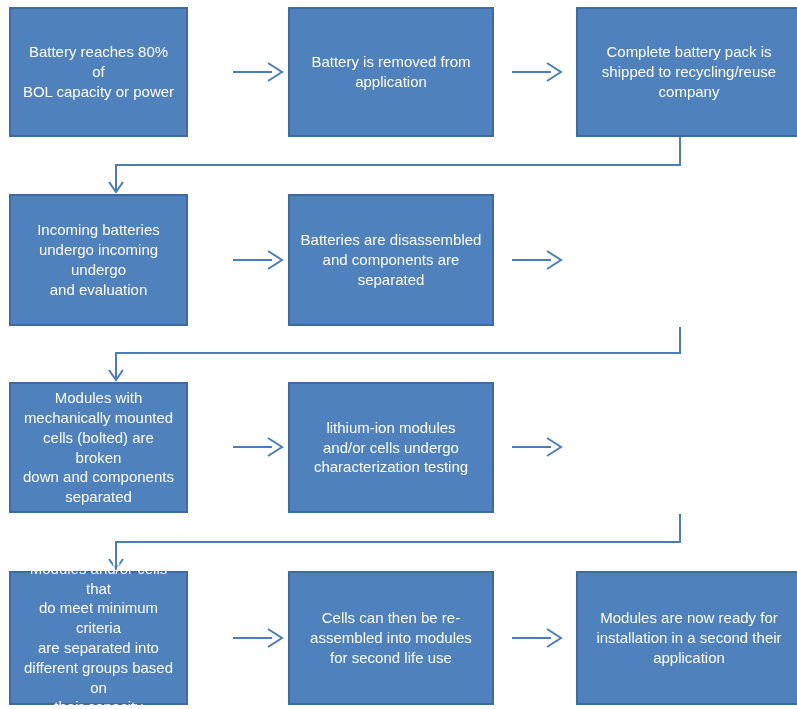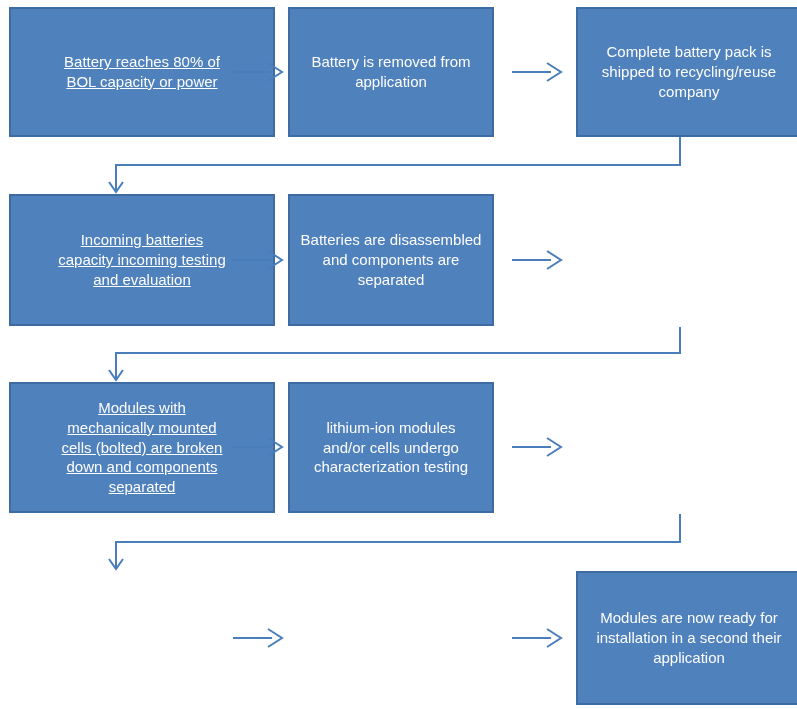--- a/index.html
+++ b/index.html
@@ -29,21 +29,21 @@
     text-align: center;
     padding: 6px 10px;
   }
   .box span { white-space: pre-line; }
   
   .r1 { top: 7px;   height: 130px; }
   .r2 { top: 194px; height: 132px; }
   .r3 { top: 382px; height: 131px; }
   .r4 { top: 571px; height: 134px; }
   
-  .c1 { left: 9px;   width: 266px; text-decoration: underline; }
+  .c1 { left: 9px;   width: 179px; }
   .c2 { left: 288px; width: 206px; }
   .c3 { left: 567px; width: 226px; margin-left: 9px; }
   
   .harrow {
     position: absolute;
     width: 54px;
     height: 26px;
   }
   .ga { left: 232px; }
   .gb { left: 511px; }
@@ -93,21 +93,21 @@
 company</span>
   </div>
 
   <svg class="conn conn1" viewBox="0 0 600 58">
     <path d="M580 0 V 28 H 16 V 54"></path>
       <path d="M9 45 L 16 55 L 23 45"></path>
   </svg>
 
   <div class="box r2 c1">
     <span>Incoming batteries
-capacity incoming testing
+undergo incoming undergo
 and evaluation</span>
   </div>
   <svg class="harrow ga hr2" viewBox="0 0 54 26">
     <path d="M1 13 H 40"></path>
       <path d="M36 4 L 50 13 L 36 22"></path>
   </svg>
   <div class="box r2 c2">
     <span>Batteries are disassembled
 and components are
 separated</span>
@@ -141,24 +141,36 @@
   <svg class="harrow gb hr3" viewBox="0 0 54 26">
     <path d="M1 13 H 40"></path>
       <path d="M36 4 L 50 13 L 36 22"></path>
   </svg>
 
   <svg class="conn conn3" viewBox="0 0 600 58">
     <path d="M580 0 V 28 H 16 V 54"></path>
       <path d="M9 45 L 16 55 L 23 45"></path>
   </svg>
 
+  <div class="box r4 c1">
+    <span>Modules and/or cells that
+do meet minimum criteria
+are separated into
+different groups based on
+their capacity</span>
+  </div>
   <svg class="harrow ga hr4" viewBox="0 0 54 26">
     <path d="M1 13 H 40"></path>
       <path d="M36 4 L 50 13 L 36 22"></path>
   </svg>
+  <div class="box r4 c2">
+    <span>Cells can then be re-
+assembled into modules
+for second life use</span>
+  </div>
   <svg class="harrow gb hr4" viewBox="0 0 54 26">
     <path d="M1 13 H 40"></path>
       <path d="M36 4 L 50 13 L 36 22"></path>
   </svg>
   <div class="box r4 c3">
     <span>Modules are now ready for
 installation in a second their
 application</span>
   </div>
 

